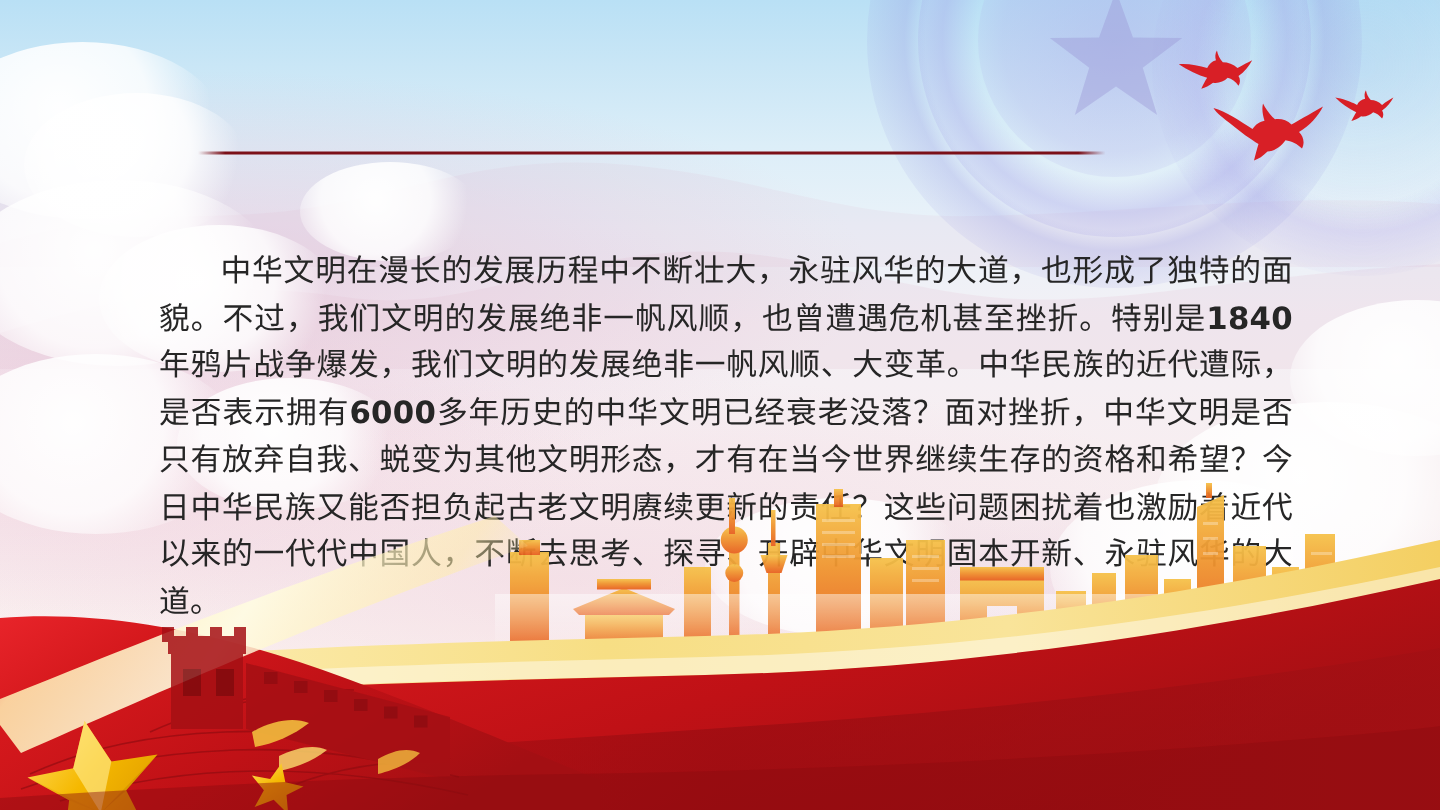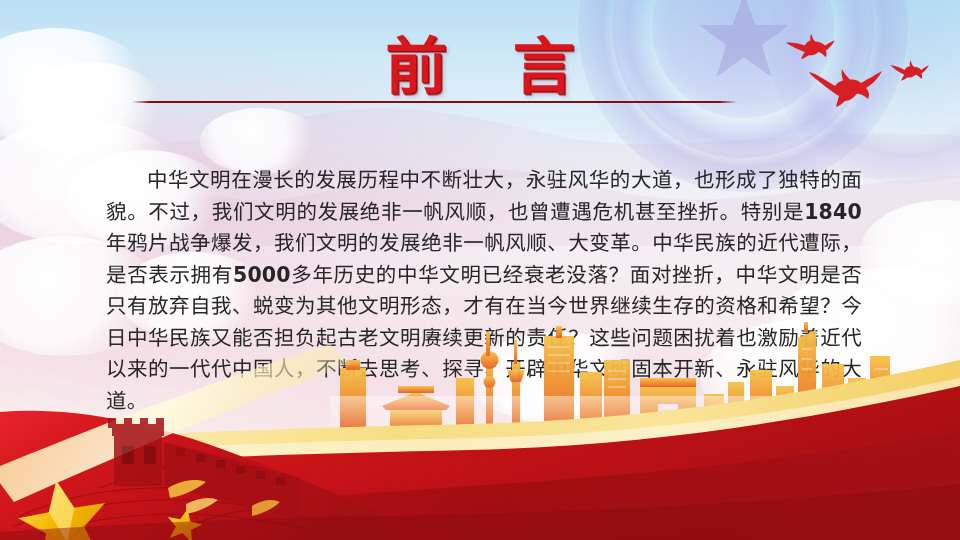--- a/index.html
+++ b/index.html
@@ -232,27 +232,24 @@
     </svg>
 
     <svg class="dove" style="left:158px; top:58px; width:42px; height:26px;" viewBox="0 0 156 92" aria-hidden="true">
       <path fill="#d81f26" d="M8,24 C24,26 46,34 62,42 C66,34 74,28 82,27 C80,20 80,12 84,6
                                C86,16 90,24 96,30 C106,30 116,34 124,42 C134,34 146,28 152,24
                                C146,36 136,48 124,56 C128,62 128,70 124,76 C118,68 110,62 102,60
                                C94,68 82,72 72,70 C64,76 56,80 48,82 C52,74 56,66 60,60 C42,52 22,38 8,24 Z"></path>
     </svg>
   </div>
 
-  <div class="title-block">
-    <div class="title">前 言</div>
-  </div>
   <div class="title-rule"></div>
 
   <div class="body-copy">
-    <span>中华文明在漫长的发展历程中不断壮大，永驻风华的大道，也形成了独特的面貌。不过，我们文明的发展绝非一帆风顺，也曾遭遇危机甚至挫折。特别是</span><b>1840</b><span>年鸦片战争爆发，我们文明的发展绝非一帆风顺、大变革。中华民族的近代遭际，是否表示拥有</span><b>5000</b><span>多年历史的中华文明已经衰老没落？面对挫折，中华文明是否只有放弃自我、蜕变为其他文明形态，才有在当今世界继续生存的资格和希望？今日中华民族又能否担负起古老文明赓续更新的责任？这些问题困扰着也激励着近代以来的一代代中国人，不断去思考、探寻、开辟中华文明固本开新、永驻风华的大道。</span>
+    <span>中华文明在漫长的发展历程中不断壮大，永驻风华的大道，也形成了独特的面貌。不过，我们文明的发展绝非一帆风顺，也曾遭遇危机甚至挫折。特别是</span><b>1840</b><span>年鸦片战争爆发，我们文明的发展绝非一帆风顺、大变革。中华民族的近代遭际，是否表示拥有</span><b>6000</b><span>多年历史的中华文明已经衰老没落？面对挫折，中华文明是否只有放弃自我、蜕变为其他文明形态，才有在当今世界继续生存的资格和希望？今日中华民族又能否担负起古老文明赓续更新的责任？这些问题困扰着也激励着近代以来的一代代中国人，不断去思考、探寻、开辟中华文明固本开新、永驻风华的大道。</span>
   </div>
 
   <div class="bottom-art">
     <svg viewBox="0 0 960 220" preserveAspectRatio="none" aria-hidden="true">
       <defs>
         <linearGradient id="gRedMain" x1="0" y1="0" x2="1" y2="0.5">
           <stop offset="0%" stop-color="#e8242a"></stop>
           <stop offset="25%" stop-color="#d4181c"></stop>
           <stop offset="60%" stop-color="#c01116"></stop>
           <stop offset="100%" stop-color="#a30f13"></stop>

